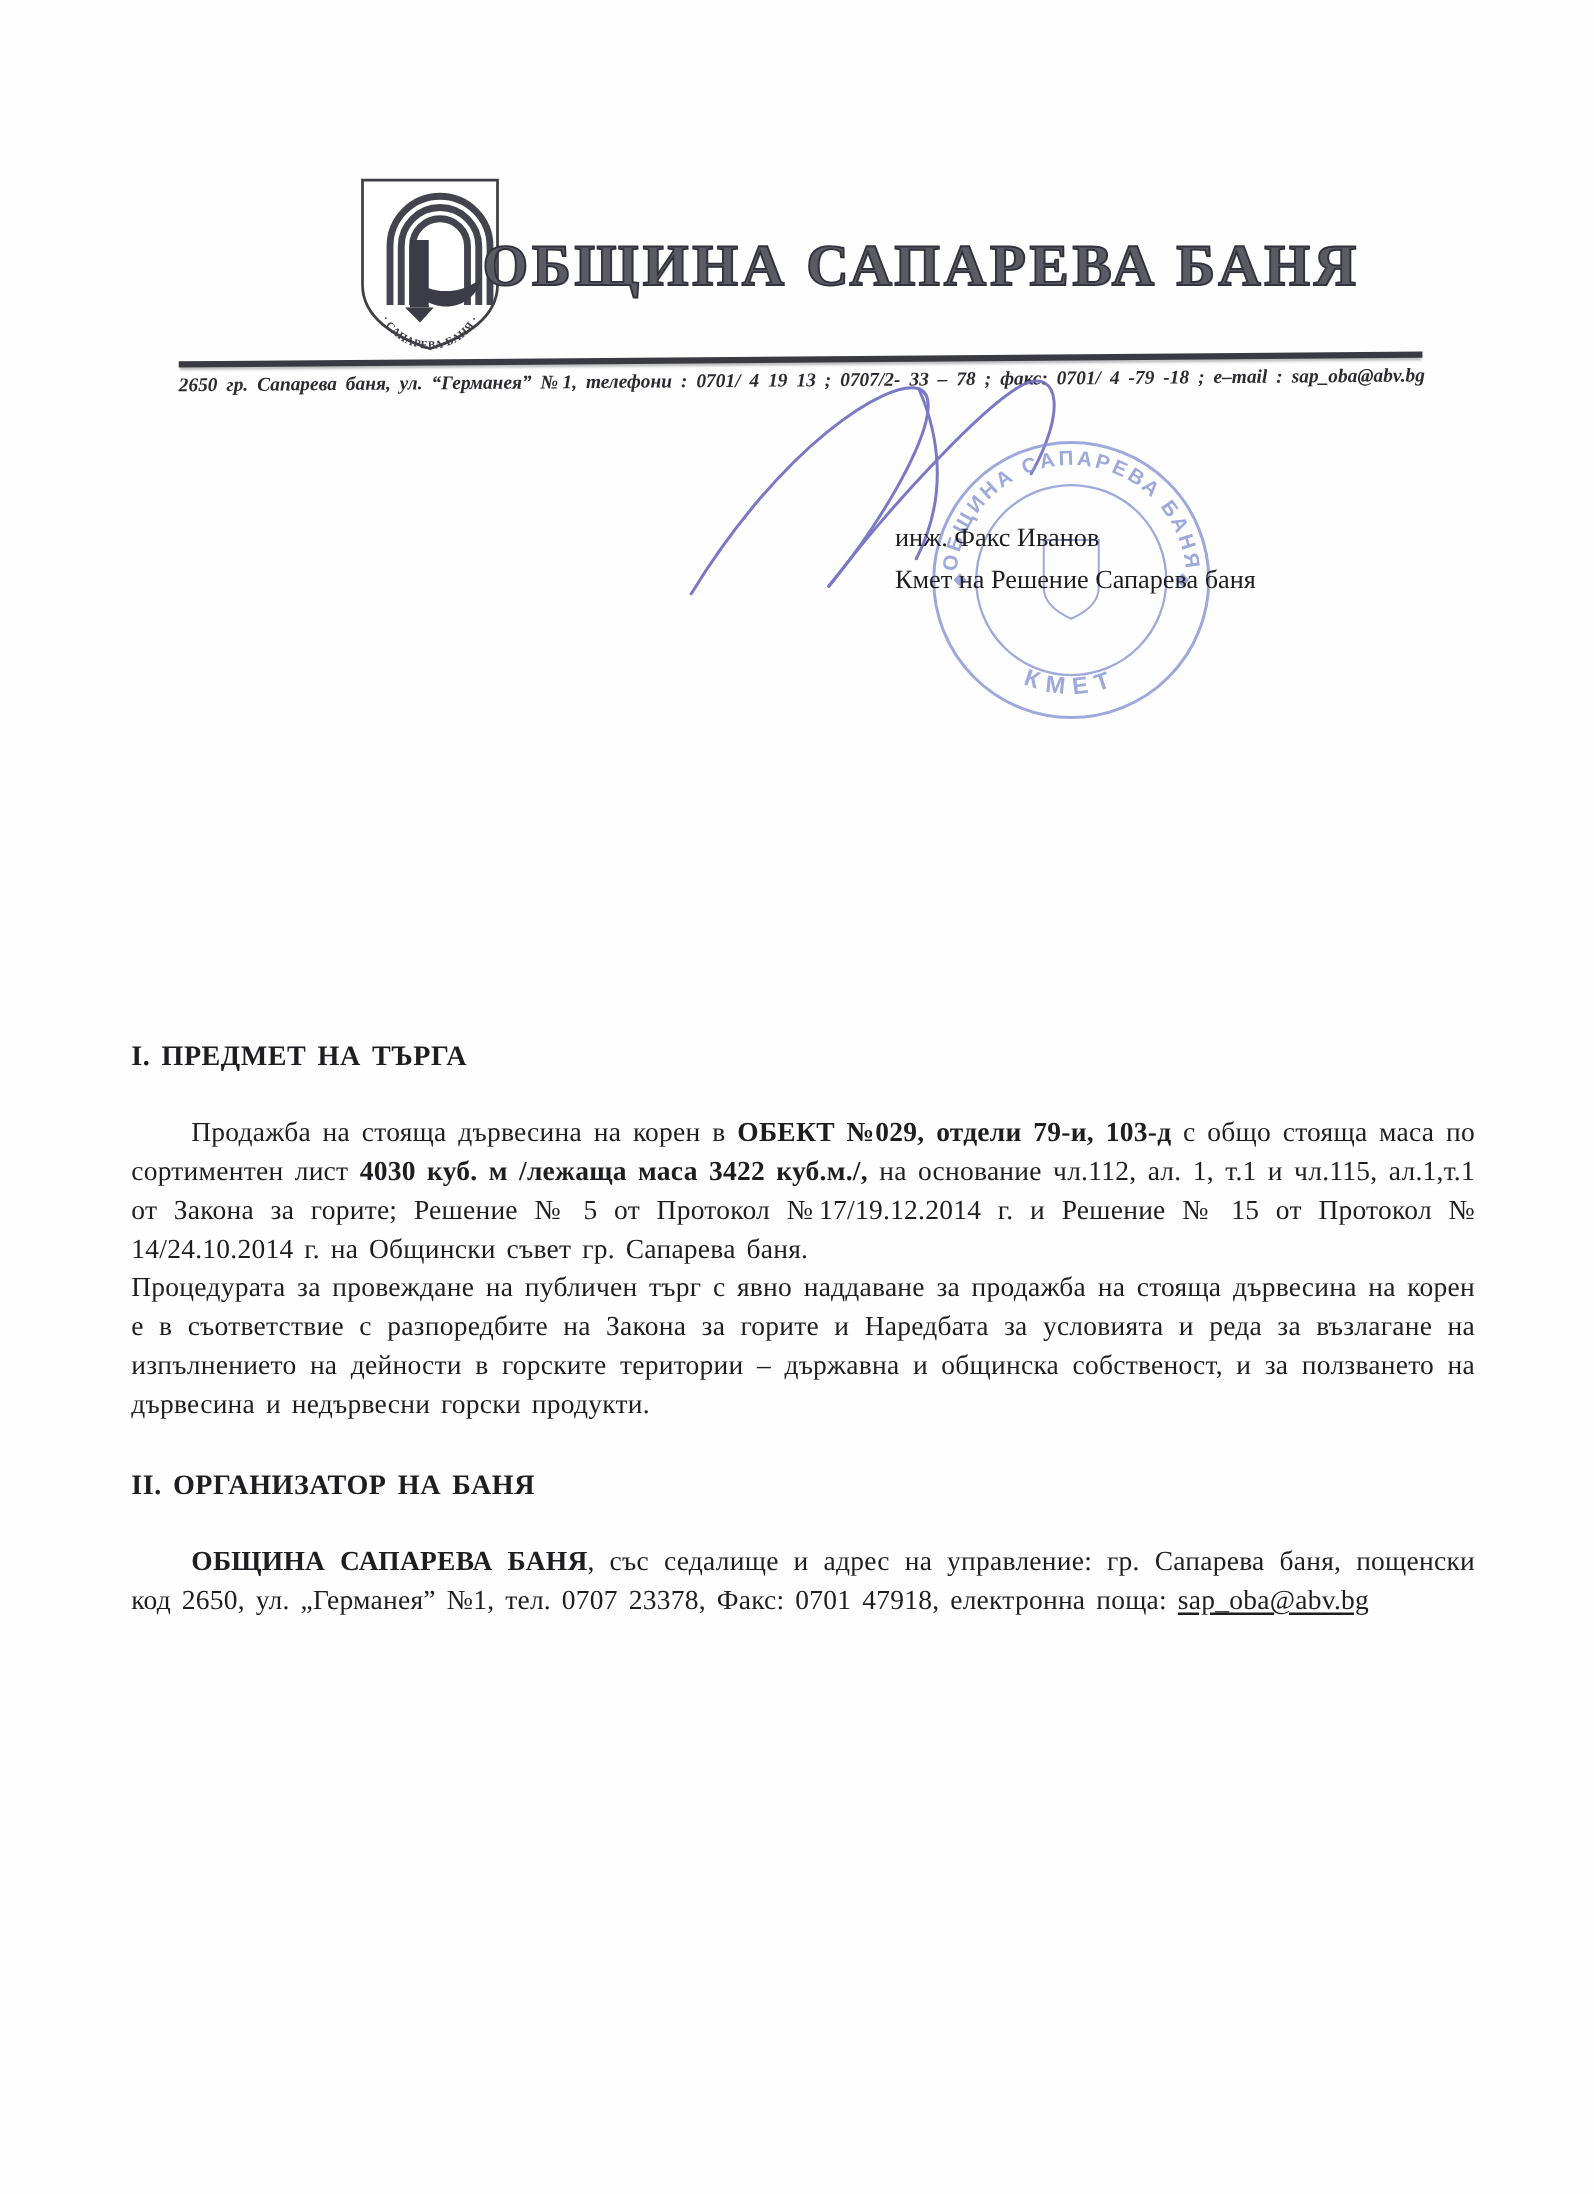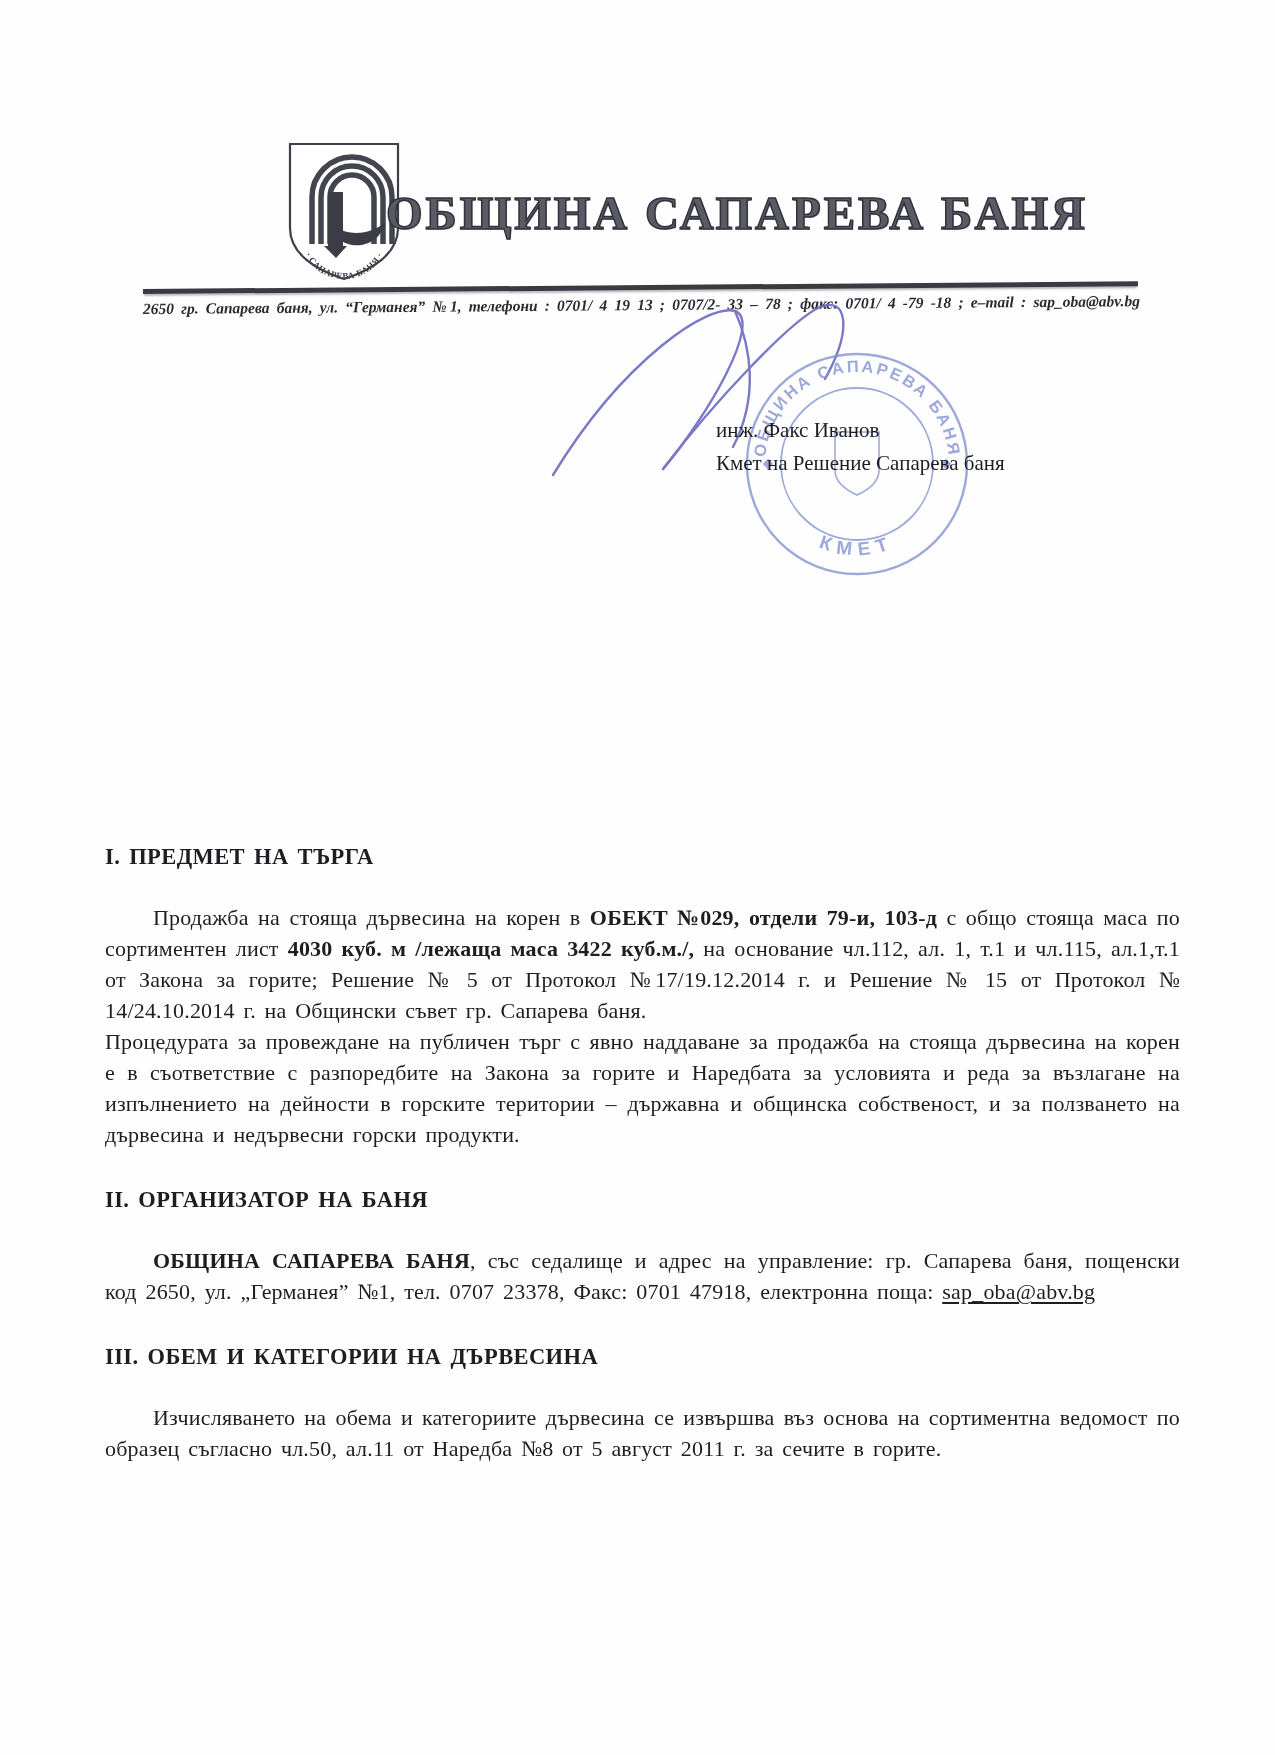--- a/index.html
+++ b/index.html
@@ -39,21 +39,21 @@
     font-size:27px; font-weight:700; letter-spacing:1.5px;
   }
   
   .content{
     position:absolute; left:105px; top:826px; width:1075px;
     font-size:22px; line-height:31px; text-align:justify;
     word-spacing:3px; letter-spacing:0.2px;
   }
   .section-heading{font-size:22.5px; font-weight:700; margin:0; letter-spacing:0.4px; text-align:left;}
   .section-heading + .para{margin-top:30px;}
-  .section{margin-top:15px;}
+  .section{margin-top:3px;}
   .section + .section{margin-top:34px;}
   .para{margin:0;}
   .para.indent{text-indent:48px;}
   .b{font-weight:700;}
   .u{text-decoration:underline; text-underline-offset:3px;}
 </style>
 </head>
 <body>
 
 <div class="page">
@@ -113,19 +113,15 @@
       <h2 class="section-heading">I. ПРЕДМЕТ НА ТЪРГА</h2>
       <p class="para indent"><span>Продажба на стояща дървесина на корен в </span><span class="b">ОБЕКТ №029, отдели 79-и, 103-д</span><span> с общо стояща маса по сортиментен лист </span><span class="b">4030 куб. м /лежаща маса 3422 куб.м./,</span><span> на основание чл.112, ал. 1, т.1 и чл.115, ал.1,т.1 от Закона за горите; Решение № 5 от Протокол №17/19.12.2014 г. и Решение № 15 от Протокол № 14/24.10.2014 г. на Общински съвет гр. Сапарева баня.</span></p>
       <p class="para"><span>Процедурата за провеждане на публичен търг с явно наддаване за продажба на стояща дървесина на корен е в съответствие с разпоредбите на Закона за горите и Наредбата за условията и реда за възлагане на изпълнението на дейности в горските територии – държавна и общинска собственост, и за ползването на дървесина и недървесни горски продукти.</span></p>
     </div>
 
     <div class="section">
       <h2 class="section-heading">II. ОРГАНИЗАТОР НА БАНЯ</h2>
       <p class="para indent"><span class="b">ОБЩИНА САПАРЕВА БАНЯ</span><span>, със седалище и адрес на управление: гр. Сапарева баня, пощенски код 2650, ул. „Германея” №1, тел. 0707 23378, Факс: 0701 47918, електронна поща:  </span><span class="u">sap_oba@abv.bg</span></p>
     </div>
 
-    <div class="section">
-      <h2 class="section-heading">III. ОБЕМ И КАТЕГОРИИ НА ДЪРВЕСИНА</h2>
-      <p class="para indent"><span>Изчисляването на обема и категориите дървесина се извършва въз основа на сортиментна ведомост по образец съгласно чл.50, ал.11 от Наредба №8 от 5 август 2011 г. за сечите в горите.</span></p>
-    </div>
 
   </div>
 </div>
 
 </body></html>

